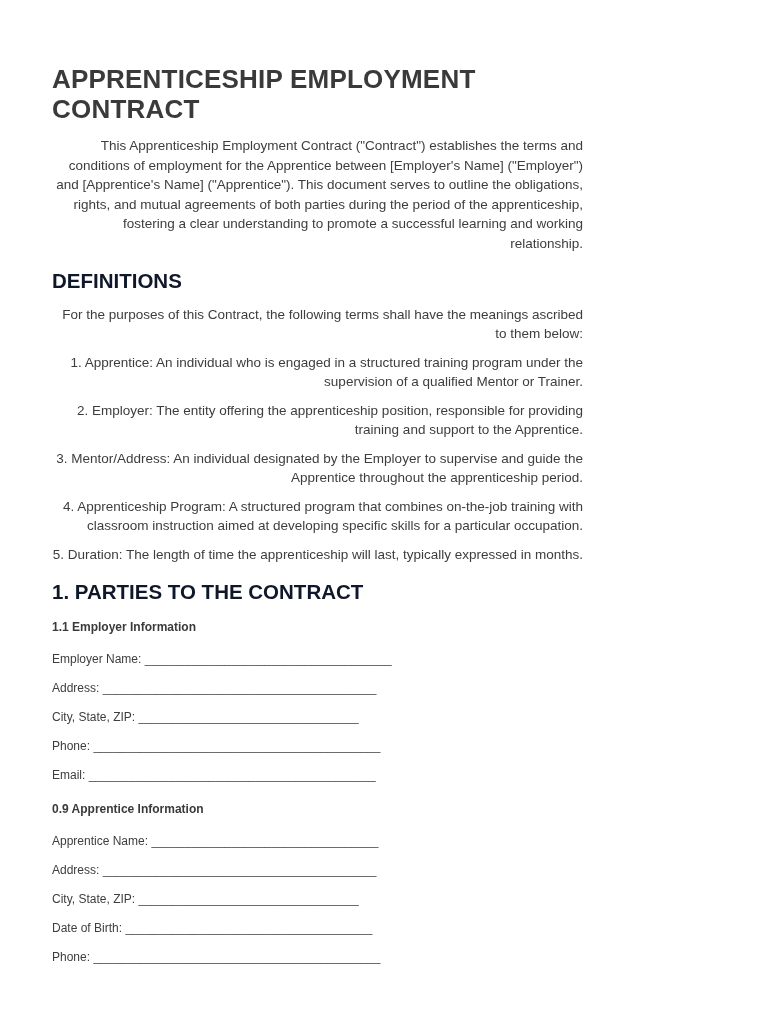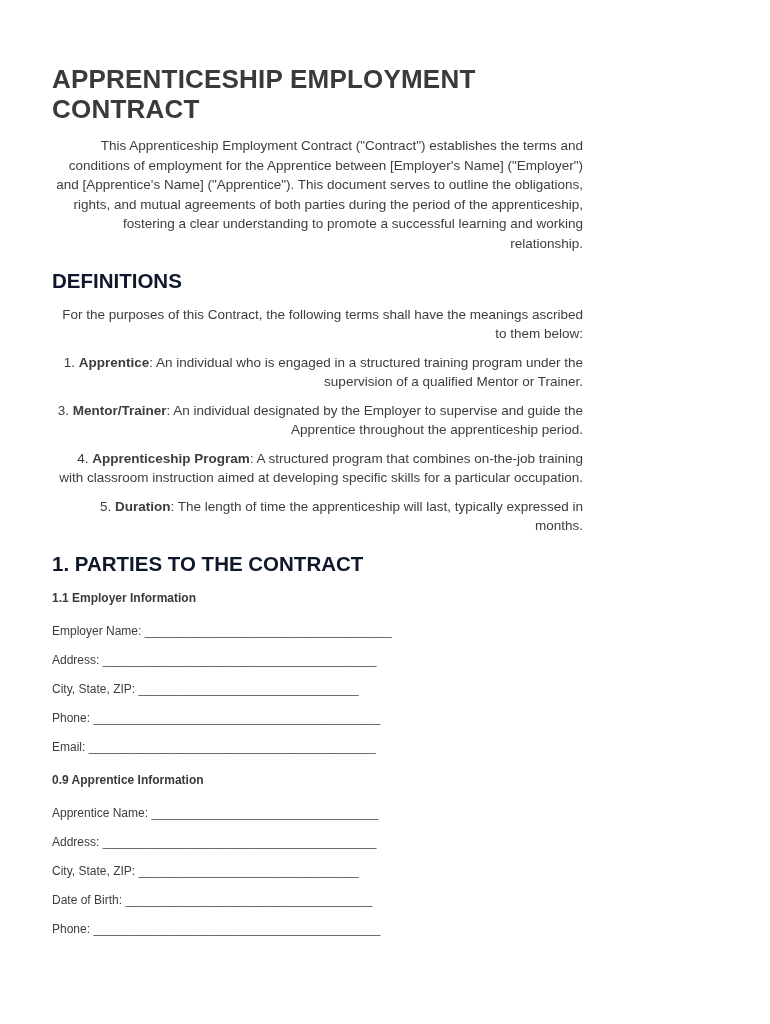--- a/index.html
+++ b/index.html
@@ -44,43 +44,44 @@
     line-height: 19.5px;
     margin: 0 0 9px 0;
     text-align: right;
   }
   p.field-row {
     font-size: 12px;
     line-height: 19.5px;
     margin: 0 0 9.5px 0;
     white-space: nowrap;
   }
-  .def-term { font-weight: bold; }
+  .def-term { font-weight: normal; }
   .blank-line {
     color: #4f4f4f;
     letter-spacing: 0;
   }
 </style>
 </head>
 <body>
 
 <div class="page">
 
   <h1 class="doc-title">APPRENTICESHIP EMPLOYMENT CONTRACT</h1>
 
   <p class="body-text">This Apprenticeship Employment Contract ("Contract") establishes the terms and conditions of employment for the Apprentice between [Employer's Name] ("Employer") and [Apprentice's Name] ("Apprentice"). This document serves to outline the obligations, rights, and mutual agreements of both parties during the period of the apprenticeship, fostering a clear understanding to promote a successful learning and working relationship.</p>
 
   <h2 class="section-heading">DEFINITIONS</h2>
 
   <p class="body-text">For the purposes of this Contract, the following terms shall have the meanings ascribed to them below:</p>
 
   <p class="body-text"><span>1.</span> <span class="def-term">Apprentice</span><span>: An individual who is engaged in a structured training program under the supervision of a qualified Mentor or Trainer.</span></p>
 
+  <p class="body-text"><span>2.</span> <span class="def-term">Employer</span><span>: The entity offering the apprenticeship position, responsible for providing training and support to the Apprentice.</span></p>
 
-  <p class="body-text"><span>3.</span> <span class="def-term">Mentor/Trainer</span><span>: An individual designated by the Employer to supervise and guide the Apprentice throughout the apprenticeship period.</span></p>
+  <p class="body-text"><span>3.</span> <span class="def-term">Mentor/Address</span><span>: An individual designated by the Employer to supervise and guide the Apprentice throughout the apprenticeship period.</span></p>
 
   <p class="body-text"><span>4.</span> <span class="def-term">Apprenticeship Program</span><span>: A structured program that combines on-the-job training with classroom instruction aimed at developing specific skills for a particular occupation.</span></p>
 
   <p class="body-text"><span>5.</span> <span class="def-term">Duration</span><span>: The length of time the apprenticeship will last, typically expressed in months.</span></p>
 
   <h2 class="section-heading">1. PARTIES TO THE CONTRACT</h2>
 
   <h3 class="sub-heading">1.1 Employer Information</h3>
 
   <p class="field-row"><span>Employer Name:</span> <span class="blank-line">_____________________________________</span></p>

